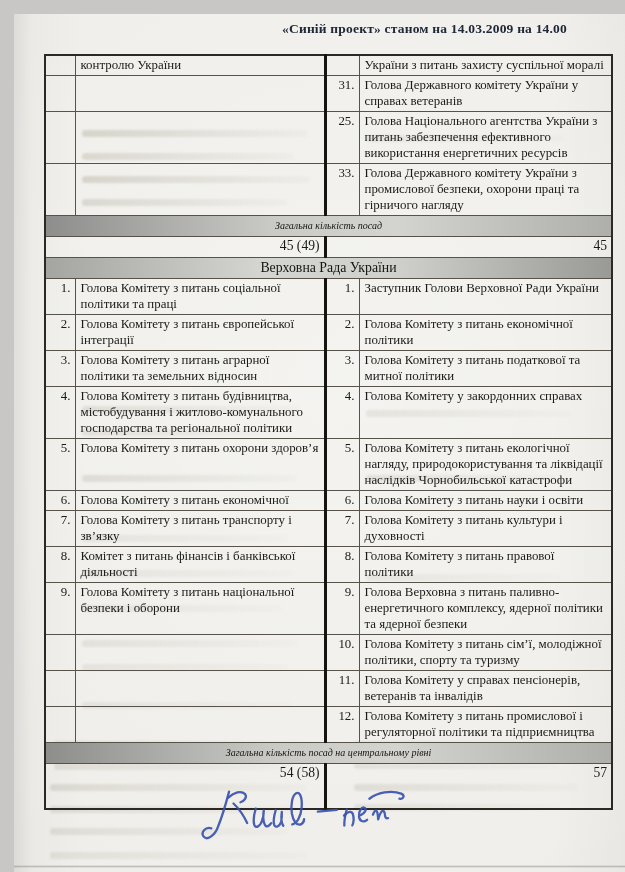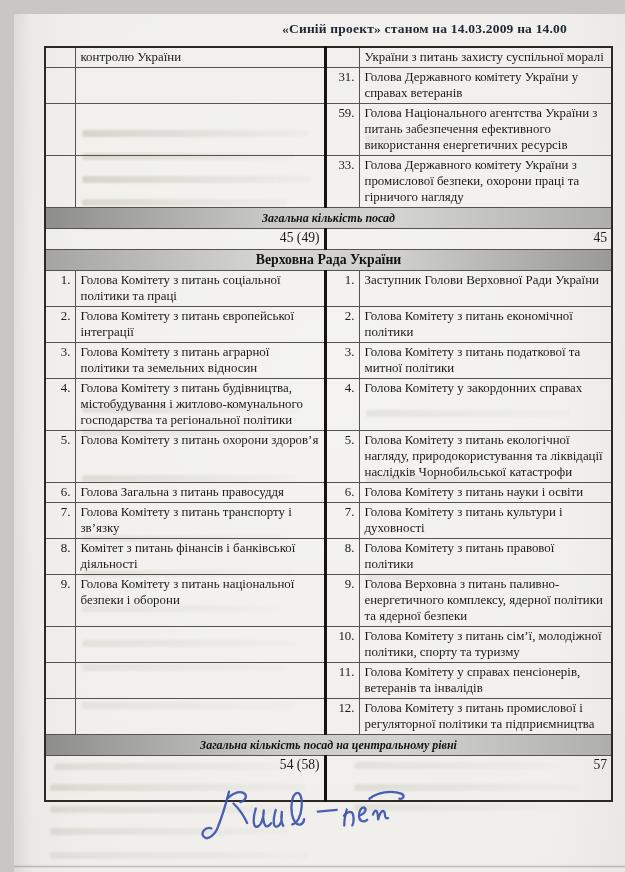--- a/index.html
+++ b/index.html
@@ -14,42 +14,42 @@
       linear-gradient(90deg,#dbdad8 0px,#eae9e5 18px,#efeeea 70px,#efeeea 540px,#e7e6e2 625px),
       #ecebe7;
   }
   .doc-title{
     position:absolute;top:7px;left:268px;z-index:3;
     font-size:13.5px;font-weight:bold;letter-spacing:.2px;
     color:#202938;
   }
   
   table.roster{
-    position:absolute;left:30px;top:32px;z-index:2;
+    position:absolute;left:30px;top:40px;z-index:2;
     width:567px;table-layout:fixed;border-collapse:collapse;
     color:#1b1a18;background:transparent;
   }
   table.roster{border:2px solid #2c2925;}
   .roster td{
     vertical-align:top;
     font-size:12.9px;line-height:16px;
     padding:1px 5px 2px 5px;
     border:1px solid #57524a;
   }
   .roster td.num{text-align:right;padding-right:4px;padding-left:1px;}
   .roster td.mid{border-right:3px solid #17140f;}           
   .roster tr.section td{
-    text-align:center;font-weight:bold;font-style:italic;
-    font-size:12px;line-height:16px;padding:2px 4px;
+    text-align:center;font-weight:normal;font-style:italic;
+    font-size:10px;line-height:16px;padding:2px 4px;
     color:#14130f;
     background:linear-gradient(90deg,#8d8d8b 0%,#c9c9c6 40%,#d3d3d0 62%,#aeaeab 100%);
     border-left:none;border-right:none;
   }
   .roster tr.section.plain td{
-    font-style:normal;font-weight:bold;font-size:13.8px;
+    font-style:normal;font-weight:normal;font-size:13.8px;
     background:linear-gradient(90deg,#a4a4a1 0%,#d4d4d1 38%,#cfcfcc 62%,#999996 100%);
   }
   .roster tr.totals td{
     text-align:right;font-size:13.6px;padding:1px 4px 3px 4px;
   }
   .roster tr.totals.tall td{padding-bottom:27px;}
   
   .ghost-layer{position:absolute;inset:0;z-index:1;pointer-events:none;}
   .ghost{
     position:absolute;height:7px;border-radius:3px;
@@ -125,21 +125,21 @@
       </tr>
       <tr class="item">
         <td class="num"></td>
         <td class="txt mid"></td>
         <td class="num">31.</td>
         <td class="txt">Голова Державного комітету України у справах ветеранів</td>
       </tr>
       <tr class="item">
         <td class="num"></td>
         <td class="txt mid"></td>
-        <td class="num">59.</td>
+        <td class="num">25.</td>
         <td class="txt">Голова Національного агентства України з питань забезпечення ефективного використання енергетичних ресурсів</td>
       </tr>
       <tr class="item">
         <td class="num"></td>
         <td class="txt mid"></td>
         <td class="num">33.</td>
         <td class="txt">Голова Державного комітету України з промислової безпеки, охорони праці та гірничого нагляду</td>
       </tr>
       <tr class="section">
         <td colspan="4">Загальна кількість посад</td>
@@ -176,21 +176,21 @@
         <td class="txt">Голова Комітету у закордонних справах</td>
       </tr>
       <tr class="item">
         <td class="num">5.</td>
         <td class="txt mid">Голова Комітету з питань охорони здоров’я</td>
         <td class="num">5.</td>
         <td class="txt">Голова Комітету з питань екологічної нагляду, природокористування та ліквідації наслідків Чорнобильської катастрофи</td>
       </tr>
       <tr class="item">
         <td class="num">6.</td>
-        <td class="txt mid">Голова Загальна з питань правосуддя</td>
+        <td class="txt mid">Голова Комітету з питань економічної</td>
         <td class="num">6.</td>
         <td class="txt">Голова Комітету з питань науки і освіти</td>
       </tr>
       <tr class="item">
         <td class="num">7.</td>
         <td class="txt mid">Голова Комітету з питань транспорту і зв’язку</td>
         <td class="num">7.</td>
         <td class="txt">Голова Комітету з питань культури і духовності</td>
       </tr>
       <tr class="item">

